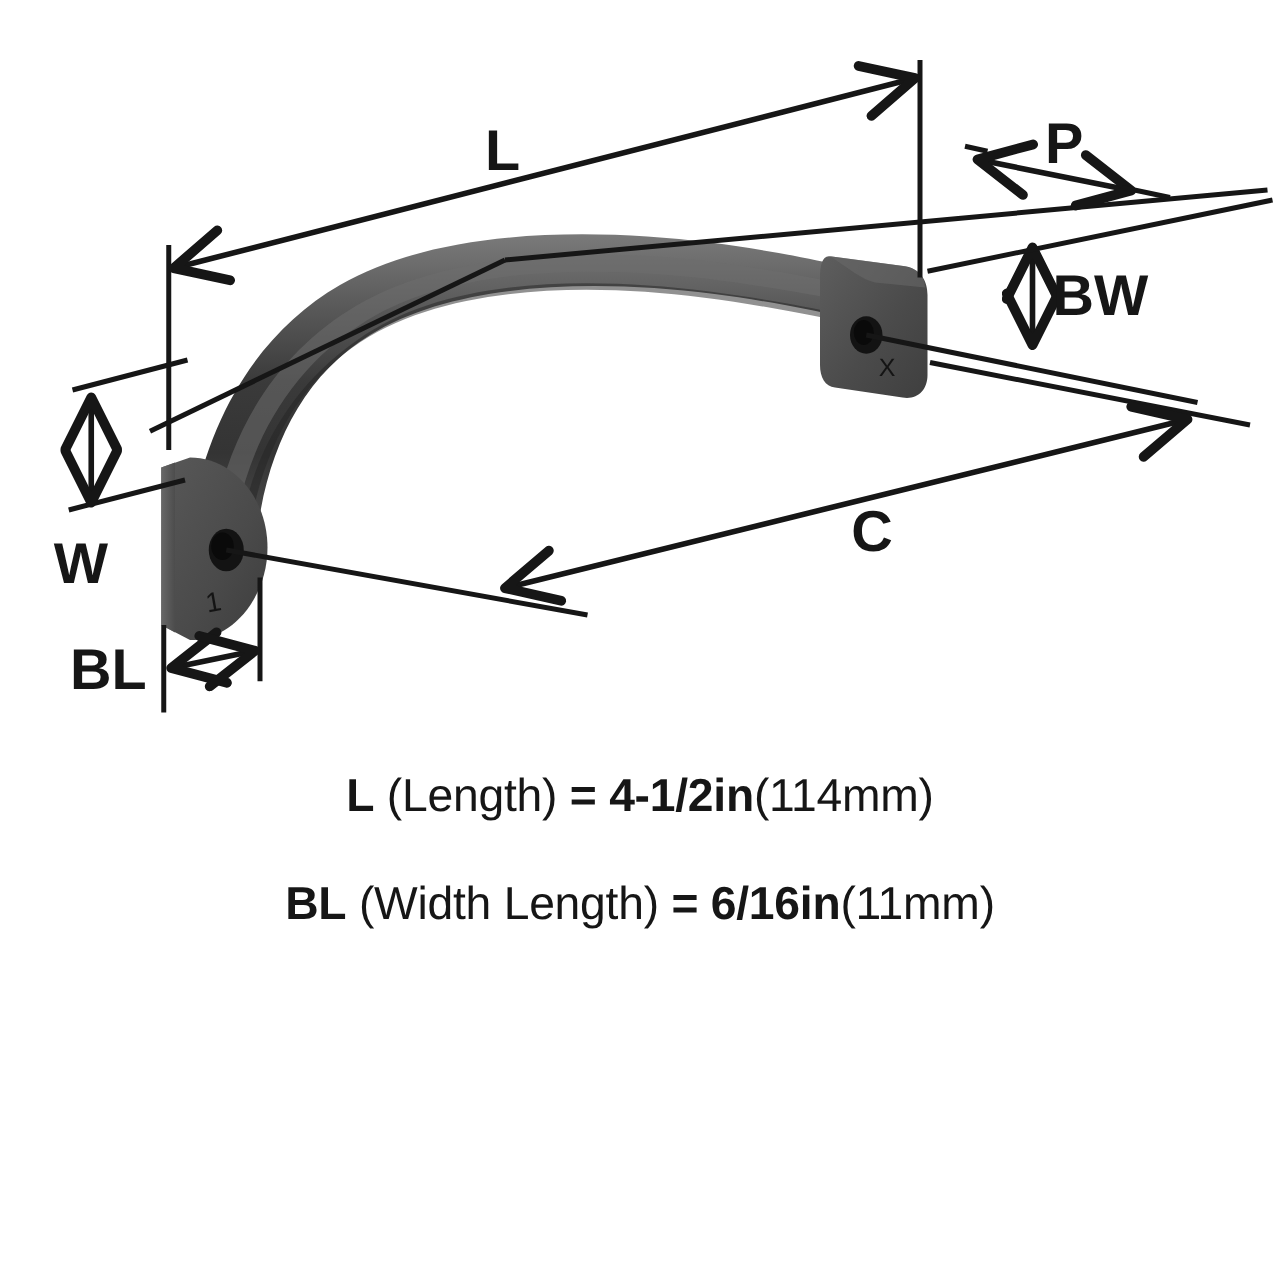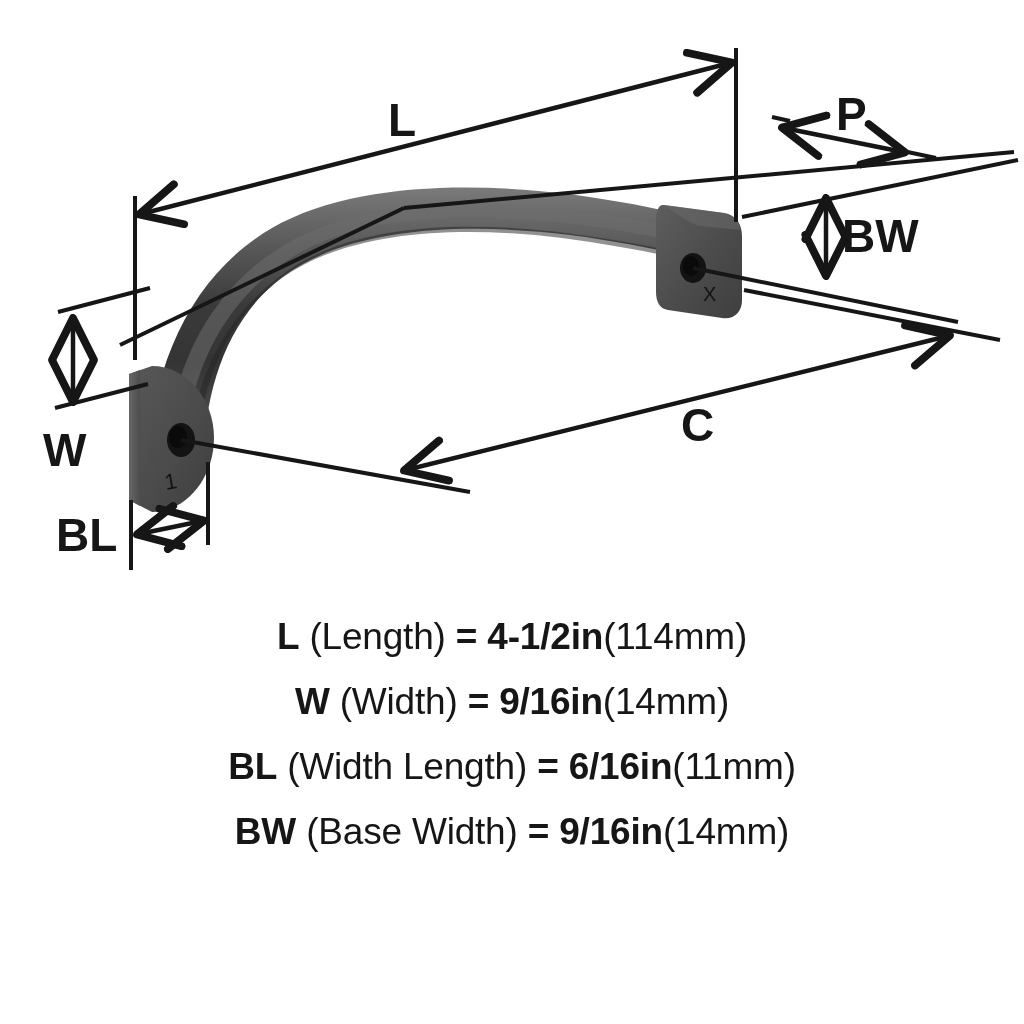--- a/index.html
+++ b/index.html
@@ -31,20 +31,21 @@
   #spec-list {
     position: absolute;
     left: 0;
     top: 604px;
     width: 1024px;
     height: 420px;
     display: flex;
     flex-direction: column;
     align-items: center;
     justify-content: flex-start;
+    gap: 21px;
   }
   .spec-row {
     font-size: 37px;
     line-height: 65px;
     height: 65px;
     white-space: nowrap;
     letter-spacing: -0.2px;
     text-align: center;
     color: #161616;
   }
@@ -223,28 +224,22 @@
       </g>
     </svg>
   </div>
 
   <div id="spec-list">
 
     <div class="spec-row">
       <span class="sp-bold">L</span><span class="sp-reg">&nbsp;</span><span class="sp-reg">(Length)</span><span class="sp-reg">&nbsp;</span><span class="sp-bold">=</span><span class="sp-reg">&nbsp;</span><span class="sp-bold">4-1/2in</span><span class="sp-reg">(114mm)</span>
     </div>
 
-    <div class="spec-row">
-      <span class="sp-bold">W</span><span class="sp-reg">&nbsp;</span><span class="sp-reg">(Width)</span><span class="sp-reg">&nbsp;</span><span class="sp-bold">=</span><span class="sp-reg">&nbsp;</span><span class="sp-bold">9/16in</span><span class="sp-reg">(14mm)</span>
-    </div>
 
 
 
     <div class="spec-row">
       <span class="sp-bold">BL</span><span class="sp-reg">&nbsp;</span><span class="sp-reg">(Width Length)</span><span class="sp-reg">&nbsp;</span><span class="sp-bold">=</span><span class="sp-reg">&nbsp;</span><span class="sp-bold">6/16in</span><span class="sp-reg">(11mm)</span>
     </div>
 
-    <div class="spec-row">
-      <span class="sp-bold">BW</span><span class="sp-reg">&nbsp;</span><span class="sp-reg">(Base Width)</span><span class="sp-reg">&nbsp;</span><span class="sp-bold">=</span><span class="sp-reg">&nbsp;</span><span class="sp-bold">9/16in</span><span class="sp-reg">(14mm)</span>
-    </div>
 
   </div>
 </div>
 
 </body></html>

